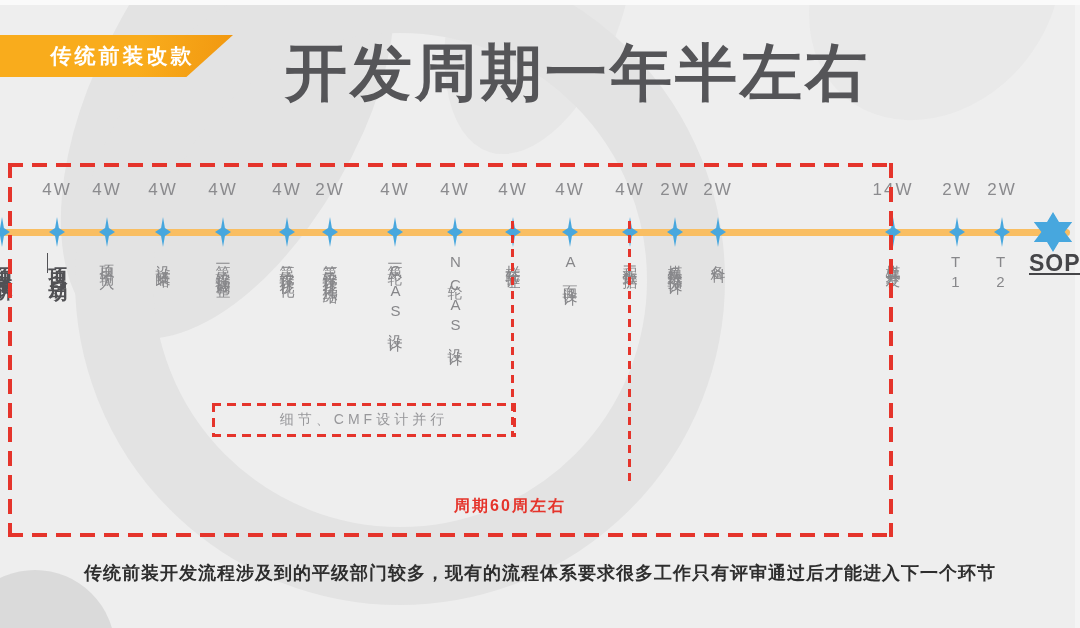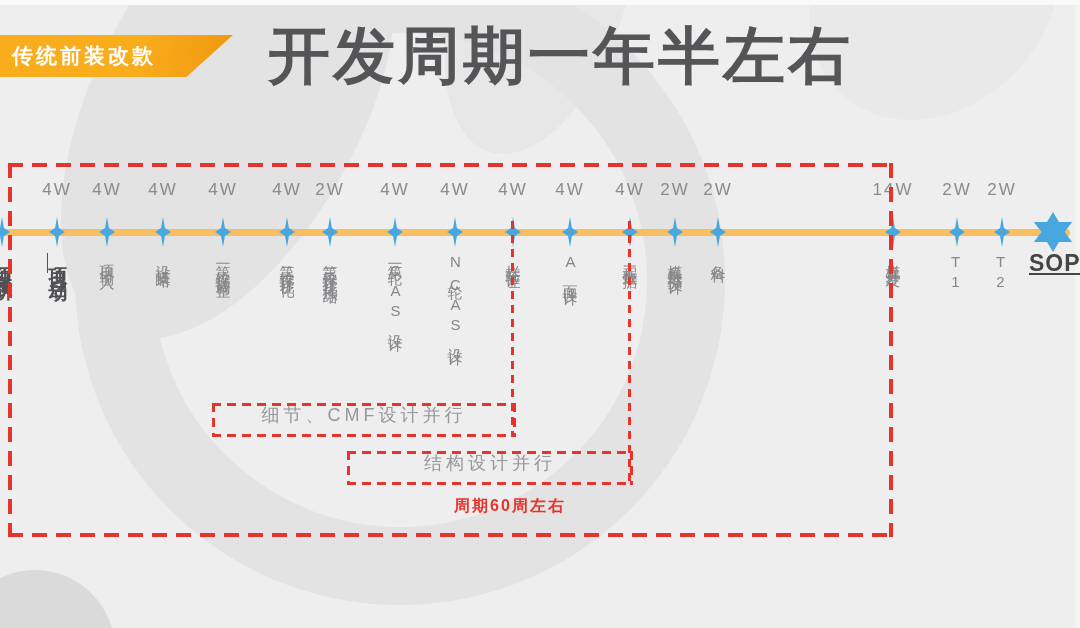--- a/index.html
+++ b/index.html
@@ -20,22 +20,22 @@
     border:78px solid #e3e3e3; border-radius:50%; box-sizing:border-box; }
   .deco-corner { left:-45px; top:570px; width:160px; height:160px; background:#dadada; border-radius:50%; }
   .top-strip { position:absolute; left:0; top:0; width:100%; height:5px; background:#fafafa; z-index:7; }
   .right-strip { position:absolute; right:0; top:0; width:5px; height:100%; background:#f4f4f4; z-index:1; }
 
   
   .badge { position:absolute; left:0; top:35px; width:233px; height:42px; z-index:4;
     background:linear-gradient(100deg,#f9ac1c 60%,#f1970f);
     clip-path:polygon(0 0,100% 0,80% 100%,0 100%); }
   .badge span { display:block; line-height:42px; padding-left:12px;
-    color:#ffffff; font-size:21px; font-weight:800; letter-spacing:3px; }
-  .title { position:absolute; left:268px; top:14px; margin:0; z-index:4;
+    color:#ffffff; font-size:21px; font-weight:800; letter-spacing:3px;text-align:center; }
+  .title { position:absolute; left:268px; top:14px; margin:17px; z-index:4;
     font-size:62px; font-weight:800; color:#555558; letter-spacing:3px; white-space:nowrap; }
 
   
   .outer-dashed { position:absolute; left:8px; top:163px; width:885px; height:374px; z-index:6;
     background-image:
       repeating-linear-gradient(90deg,#e5342b 0 15px,transparent 15px 24px),
       repeating-linear-gradient(90deg,#e5342b 0 15px,transparent 15px 24px),
       repeating-linear-gradient(180deg,#e5342b 0 15px,transparent 15px 24px),
       repeating-linear-gradient(180deg,#e5342b 0 15px,transparent 15px 24px);
     background-position:0 0,0 100%,0 0,100% 0;
@@ -57,22 +57,22 @@
   .terminal .marker { top:212px; left:-20px; width:40px; height:40px;
     clip-path:polygon(50% 0%,65% 25%,98% 25%,79% 50%,98% 75%,65% 75%,50% 100%,35% 75%,2% 75%,21% 50%,2% 25%,35% 25%); }
   .terminal .vlabel { writing-mode:horizontal-tb; text-orientation:mixed; left:-24px; top:250px;
     font-size:23px; font-weight:800; color:#454548; letter-spacing:1px; }
 
   
   .vline { position:absolute; width:3px; z-index:6;
     background:repeating-linear-gradient(180deg,#e5342b 0 8px,transparent 8px 14px); }
   .vline-1 { left:511px; top:221px; height:216px; }
   .vline-2 { left:628px; top:221px; height:262px; }
-  .pbox { position:absolute; z-index:6; display:flex; justify-content:center;
-    color:#97979a; font-size:18px; letter-spacing:4px;
+  .pbox { position:absolute; z-index:6; display:flex; align-items:center; justify-content:center;
+    color:#97979a; font-size:14px; letter-spacing:4px;
     background-image:
       repeating-linear-gradient(90deg,#e5342b 0 9px,transparent 9px 15px),
       repeating-linear-gradient(90deg,#e5342b 0 9px,transparent 9px 15px),
       repeating-linear-gradient(180deg,#e5342b 0 9px,transparent 9px 15px),
       repeating-linear-gradient(180deg,#e5342b 0 9px,transparent 9px 15px);
     background-position:0 0,0 100%,0 0,100% 0;
     background-size:100% 3px,100% 3px,3px 100%,3px 100%;
     background-repeat:no-repeat; }
   .pbox-1 { left:212px; top:403px; width:304px; height:34px; }
   .pbox-2 { left:347px; top:451px; width:286px; height:34px; }
@@ -194,18 +194,16 @@
         <div class="vlabel">SOP</div>
       </div>
     </div>
 
   <div class="vline vline-1"></div>
   <div class="vline vline-2"></div>
 
   <div class="pbox pbox-1">
     <span>细节、CMF设计并行</span>
   </div>
-  <div class="pbox pbox-2">
-    <span>结构设计并行</span>
-  </div>
   <div class="cycle-note">周期60周左右</div>
 
+  <div class="footer">传统前装开发流程涉及到的平级部门较多，现有的流程体系要求很多工作只有评审通过后才能进入下一个环节</div>
 </div>
 
 </body></html>

